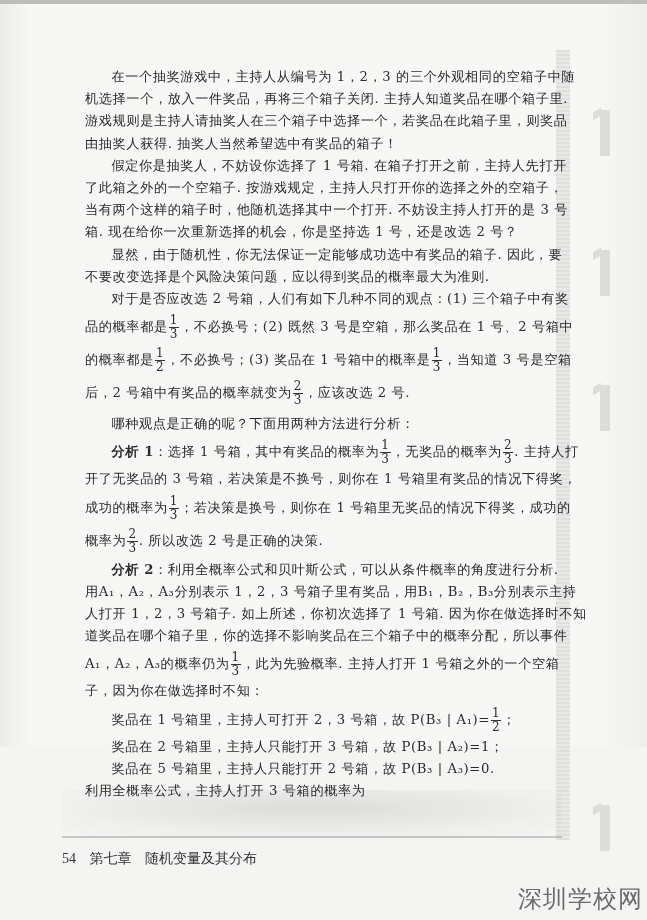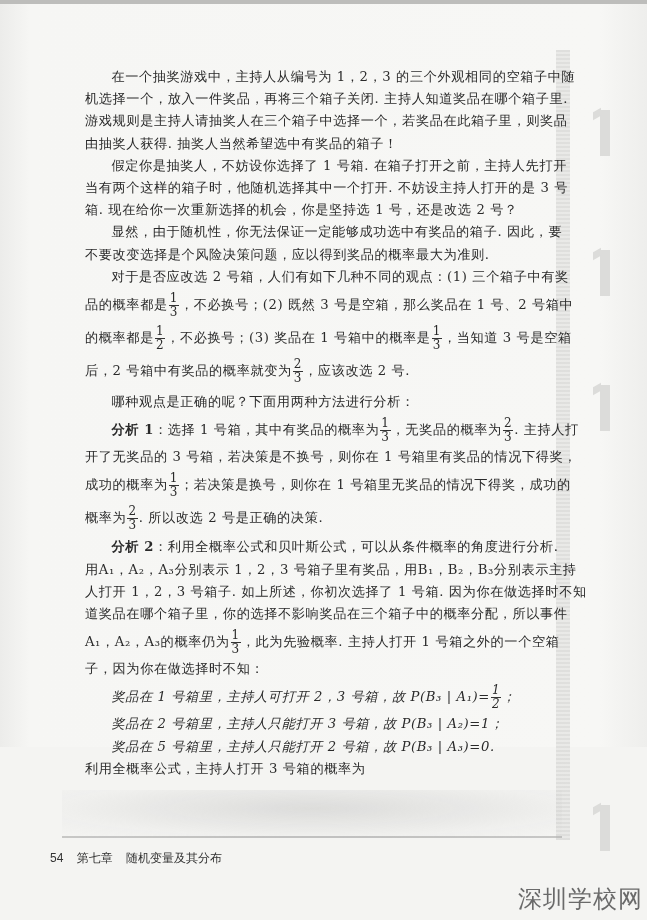--- a/index.html
+++ b/index.html
@@ -39,25 +39,25 @@
   .indent { text-indent: 2em; }
   .line { white-space: nowrap; }
   .frac {
     display: inline-block; vertical-align: middle; text-align: center;
     font-size: 12px; line-height: 13px; margin: 0 1px; text-indent: 0;
   }
   .frac .num { display: block; border-bottom: 1px solid #333; padding: 0 1px; }
   .frac .den { display: block; padding: 0 1px; }
   .tall { line-height: 33px; }
   .bold { font-weight: bold; }
-  .case { padding-left: 2em; font-style: italic; }
+  .case { padding-left: 2em; }
   .footer {
-    position: absolute; left: 50px; top: 850px;
-    font-family: Liberation Sans, sans-serif;
-    font-size: 12px; color: #333;
+    position: absolute; left: 62px; top: 850px;
+    font-family: Liberation Serif, serif;
+    font-size: 14px; color: #333;
   }
   .footer .pn { margin-right: 10px; }
   .footer .chap { margin-right: 10px; }
   .watermark {
     position: absolute; left: 518px; top: 883px;
     font-family: "DejaVu Serif", "Liberation Serif", serif;
     font-size: 24px; color: #6a6a6a; letter-spacing: 1px;
   }
 </style>
 </head>
@@ -76,20 +76,21 @@
 
     <div>
       <div class="line indent">在一个抽奖游戏中，主持人从编号为 1，2，3 的三个外观相同的空箱子中随</div>
       <div class="line">机选择一个，放入一件奖品，再将三个箱子关闭. 主持人知道奖品在哪个箱子里.</div>
       <div class="line">游戏规则是主持人请抽奖人在三个箱子中选择一个，若奖品在此箱子里，则奖品</div>
       <div class="line">由抽奖人获得. 抽奖人当然希望选中有奖品的箱子！</div>
     </div>
 
     <div>
       <div class="line indent">假定你是抽奖人，不妨设你选择了 1 号箱. 在箱子打开之前，主持人先打开</div>
+      <div class="line">了此箱之外的一个空箱子. 按游戏规定，主持人只打开你的选择之外的空箱子，</div>
       <div class="line">当有两个这样的箱子时，他随机选择其中一个打开. 不妨设主持人打开的是 3 号</div>
       <div class="line">箱. 现在给你一次重新选择的机会，你是坚持选 1 号，还是改选 2 号？</div>
     </div>
 
     <div>
       <div class="line indent">显然，由于随机性，你无法保证一定能够成功选中有奖品的箱子. 因此，要</div>
       <div class="line">不要改变选择是个风险决策问题，应以得到奖品的概率最大为准则.</div>
     </div>
 
     <div>

